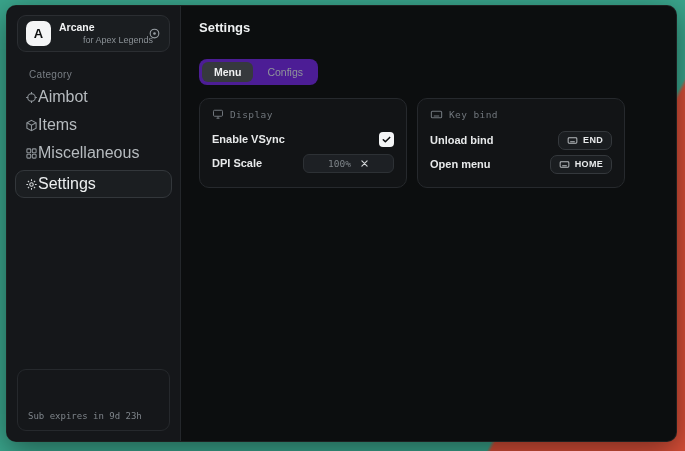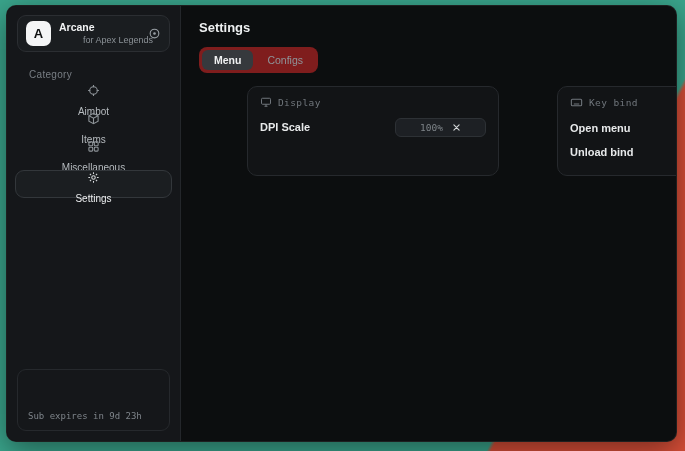--- a/index.html
+++ b/index.html
@@ -26,48 +26,47 @@
     font-weight:bold; font-size:13px; display:flex; align-items:center; justify-content:center;
     flex-shrink:0;
   }
   .brand-text{ flex:1; min-width:0; }
   .brand-name{ font-size:10.5px; font-weight:bold; color:#f1f2f3; line-height:13px; }
   .brand-sub{ font-size:9px; color:#8b9196; line-height:12px; white-space:nowrap;margin-left:24px; }
   .brand-target{ color:#9aa0a5; display:flex; cursor:pointer; }
   .category-label{ margin:13px 0 3px 22px; font-size:10px; color:#787e84; letter-spacing:.3px; }
   .nav{ display:flex; flex-direction:column; }
   .nav-item{
-    height:28px; margin:0 8px; padding:0 9px; display:flex; align-items:center; gap:9px;
-    color:#b6bbbf; font-size:10px; border-radius:9px; border:1px solid transparent; cursor:pointer;flex-direction:column;
+    height:28px; margin:0 8px; padding:0 9px; display:flex; align-items:center; 
+    color:#b6bbbf; font-size:16px; border-radius:9px; border:1px solid transparent; cursor:pointer;
   }
   .nav-item .nav-ic{ color:#8e9499; display:flex; }
   .nav-item.active{
     background:#1b1e21; border-color:#33373b; color:#edeff0; margin-top:3px; margin-bottom:3px;
   }
   .nav-item.active .nav-ic{ color:#d6d9db; }
   .side-spacer{ flex:1; }
   .status-card{
     margin:8px 10px 10px 10px; padding:7px 10px; border:1px solid #26292d; border-radius:9px;
   }
   .status-line1{ font-family:"DejaVu Sans Mono", monospace; font-size:9px; color:#7e848a; line-height:14px; white-space:nowrap;margin-top:32px; }
   .status-line2{ font-size:9.5px; color:#cdd0d3; line-height:14px; white-space:nowrap; }
   
   .main{ flex:1; padding:14px 18px; display:flex; flex-direction:column; }
   .page-title{ font-size:13px; font-weight:bold; color:#eef0f1; }
   .tabs{
-    margin-top:12px; align-self:flex-start; display:inline-flex; gap:2px;
-    background:#7f1d1d; border-radius:8px; padding:3px;text-align:right;
+    margin-top:24px; align-self:flex-start; display:inline-flex; gap:2px;
+    background:#4c1d95; border-radius:8px; padding:3px;text-align:right;
   }
   .tab{ padding:4px 12px; font-size:10.5px; border-radius:6px; color:#8f959a; cursor:pointer; }
   .tab.active{ background:#36393d; color:#f0f1f2; font-weight:bold; }
   .cards{ margin-top:13px; display:flex; gap:10px; }
   .card{
-    width:252px; background:#121416; border:1px solid #26292d; border-radius:10px;
+    width:208px; background:#121416; border:1px solid #26292d; border-radius:10px;
     padding:9px 12px 11px 12px;
-    margin-left:48px;
   }
   .card-head{
     display:flex; align-items:center; gap:6px; color:#70767c;
     font-family:"DejaVu Sans Mono", monospace; font-size:9.5px; letter-spacing:.4px; margin-bottom:7px;
   }
   .card-row{ display:flex; align-items:center; justify-content:space-between; height:24px; }
   .row-label{ font-size:11px; font-weight:bold; color:#e7e9ea; }
   .checkbox{
     width:15px; height:15px; background:#f4f5f6; border-radius:4px;
     display:flex; align-items:center; justify-content:center; cursor:pointer;
@@ -179,20 +178,30 @@
         <div class="card-head">
           <span>
             <svg width="12" height="12" viewBox="0 0 24 24" fill="none" stroke="currentColor" stroke-width="2">
               <rect x="3" y="4.5" width="18" height="12" rx="2"></rect>
                 <path d="M9 20.5h6M12 16.5v4"></path>
             </svg>
           </span>
           <span>Display</span>
         </div>
 
+        <div class="card-row">
+          <span class="row-label">Enable VSync</span>
+          <span class="checkbox">
+            <span>
+              <svg width="11" height="11" viewBox="0 0 24 24" fill="none" stroke="#0c0e0f" stroke-width="3.4" stroke-linecap="round" stroke-linejoin="round">
+                <path d="M5 12.5l4.5 4.5L19 7.5"></path>
+              </svg>
+            </span>
+          </span>
+        </div>
 
         <div class="card-row">
           <span class="row-label">DPI Scale</span>
           <span class="dpi-control">
             <span class="dpi-value">100%</span>
             <span class="dpi-clear">
               <svg width="9" height="9" viewBox="0 0 24 24" fill="none" stroke="currentColor" stroke-width="3" stroke-linecap="round">
                 <path d="M5 5l14 14M19 5L5 19"></path>
               </svg>
             </span>
@@ -205,41 +214,41 @@
           <span>
             <svg width="13" height="13" viewBox="0 0 24 24" fill="none" stroke="currentColor" stroke-width="2">
               <rect x="2.5" y="6" width="19" height="12" rx="2"></rect>
                 <path d="M7 14.8h10M6.5 9.5h.01M10 9.5h.01M13.5 9.5h.01M17 9.5h.01"></path>
             </svg>
           </span>
           <span>Key bind</span>
         </div>
 
         <div class="card-row">
+          <span class="row-label">Unload bind</span>
+          <span class="keybind-chip">
+            <span class="keybind-ic">
+              <svg width="11" height="11" viewBox="0 0 24 24" fill="none" stroke="currentColor" stroke-width="2.2">
+                <rect x="2.5" y="6" width="19" height="12" rx="2"></rect>
+                  <path d="M7 14.8h10"></path>
+              </svg>
+            </span>
+            <span class="keybind-val">END</span>
+          </span>
+        </div>
+
+        <div class="card-row">
           <span class="row-label">Open menu</span>
           <span class="keybind-chip">
             <span class="keybind-ic">
               <svg width="11" height="11" viewBox="0 0 24 24" fill="none" stroke="currentColor" stroke-width="2.2">
                 <rect x="2.5" y="6" width="19" height="12" rx="2"></rect>
                   <path d="M7 14.8h10"></path>
               </svg>
             </span>
             <span class="keybind-val">HOME</span>
           </span>
         </div>
-
-        <div class="card-row">
-          <span class="row-label">Unload bind</span>
-          <span class="keybind-chip">
-            <span class="keybind-ic">
-              <svg width="11" height="11" viewBox="0 0 24 24" fill="none" stroke="currentColor" stroke-width="2.2">
-                <rect x="2.5" y="6" width="19" height="12" rx="2"></rect>
-                  <path d="M7 14.8h10"></path>
-              </svg>
-            </span>
-            <span class="keybind-val">END</span>
-          </span>
-        </div>
       </div>
 
     </div>
   </div>
 </div>
 
 </body></html>

